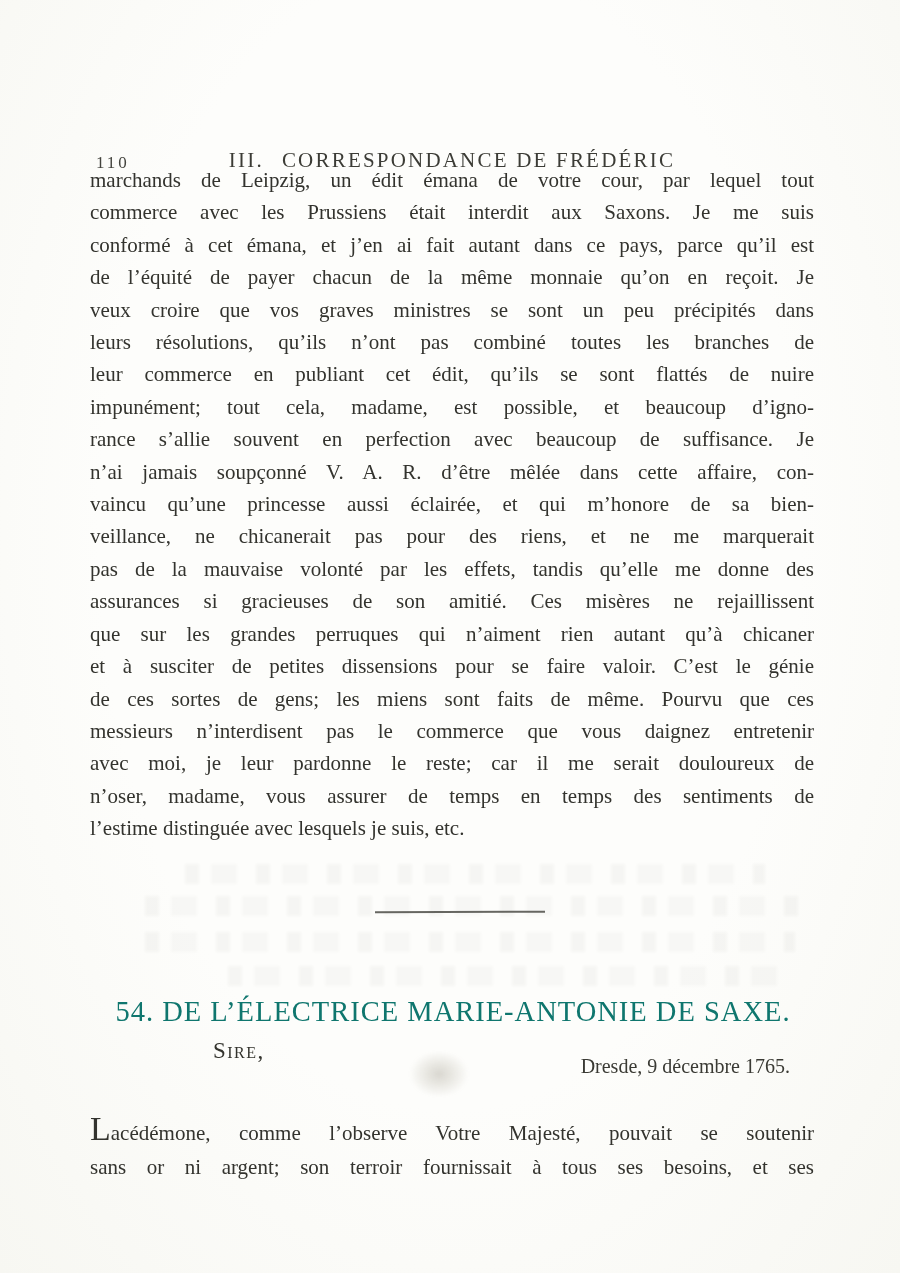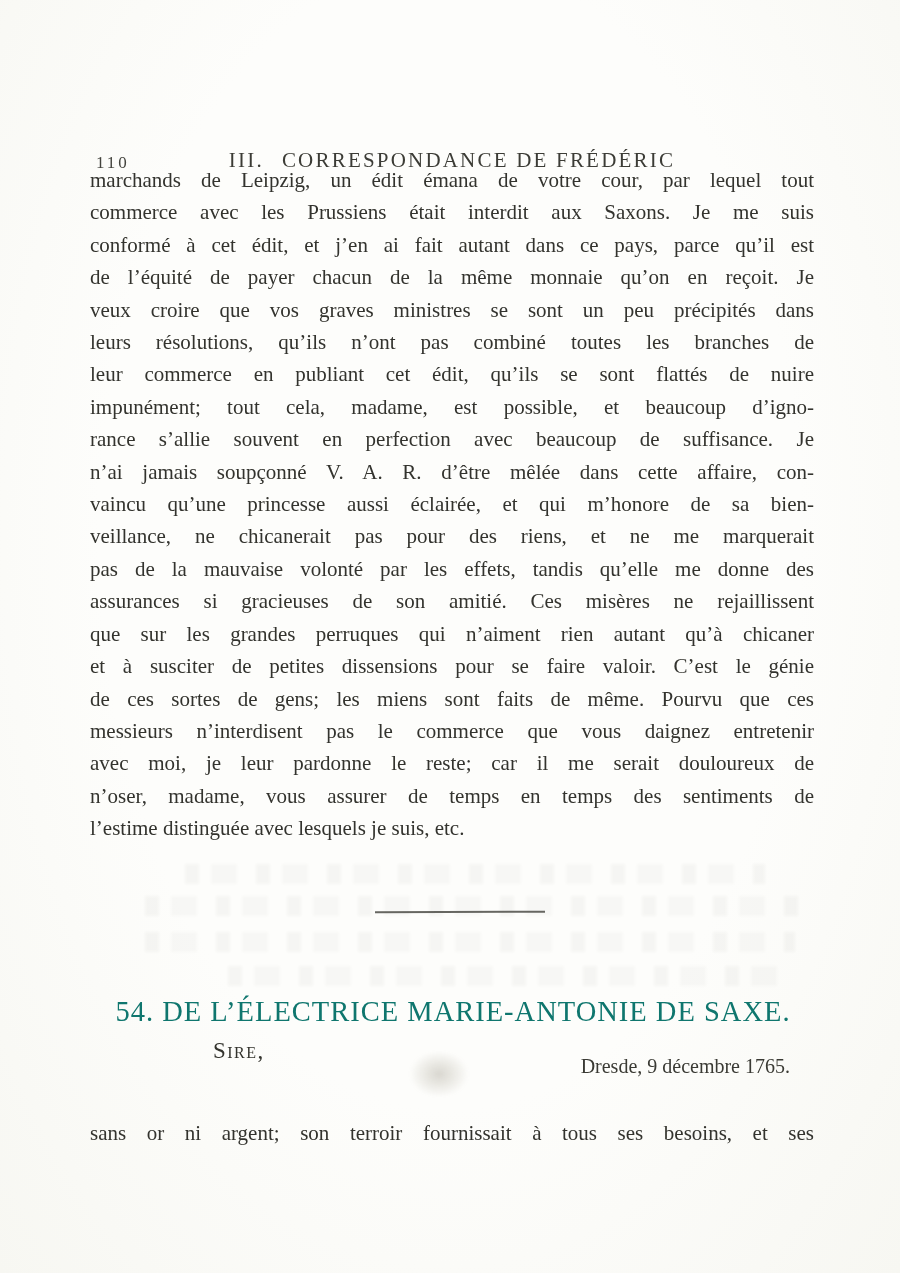--- a/index.html
+++ b/index.html
@@ -87,21 +87,21 @@
 <div class="page">
 
   <header class="running-head">
     <span class="page-num">110</span>
     <span class="head-title"><span class="sec-num">III.</span><span>CORRESPONDANCE DE FRÉDÉRIC</span></span>
   </header>
 
   <main class="body-text">
     <div class="line">marchands de Leipzig, un édit émana de votre cour, par lequel tout</div>
     <div class="line">commerce avec les Prussiens était interdit aux Saxons.  Je me suis</div>
-    <div class="line">conformé à cet édit, et j’en ai fait autant dans ce pays, parce qu’il est</div>
+    <div class="line">conformé à cet émana, et j’en ai fait autant dans ce pays, parce qu’il est</div>
     <div class="line">de l’équité de payer chacun de la même monnaie qu’on en reçoit.  Je</div>
     <div class="line">veux croire que vos graves ministres se sont un peu précipités dans</div>
     <div class="line">leurs résolutions, qu’ils n’ont pas combiné toutes les branches de</div>
     <div class="line">leur commerce en publiant cet édit, qu’ils se sont flattés de nuire</div>
     <div class="line">impunément; tout cela, madame, est possible, et beaucoup d’igno-</div>
     <div class="line">rance s’allie souvent en perfection avec beaucoup de suffisance.  Je</div>
     <div class="line">n’ai jamais soupçonné V. A. R. d’être mêlée dans cette affaire, con-</div>
     <div class="line">vaincu qu’une princesse aussi éclairée, et qui m’honore de sa bien-</div>
     <div class="line">veillance, ne chicanerait pas pour des riens, et ne me marquerait</div>
     <div class="line">pas de la mauvaise volonté par les effets, tandis qu’elle me donne des</div>
@@ -124,16 +124,17 @@
 
   <h1 class="letter-heading">54.  DE L’ÉLECTRICE MARIE-ANTONIE DE SAXE.</h1>
 
   <div class="stain"></div>
 
   <div class="dateline">Dresde, 9 décembre 1765.</div>
 
   <div class="salutation">Sire,</div>
 
   <div class="letter-open">
+    <div class="line lettrine">Lacédémone, comme l’observe Votre Majesté, pouvait se soutenir</div>
     <div class="line">sans or ni argent; son terroir fournissait à tous ses besoins, et ses</div>
   </div>
 
 </div>
 
 </body></html>

